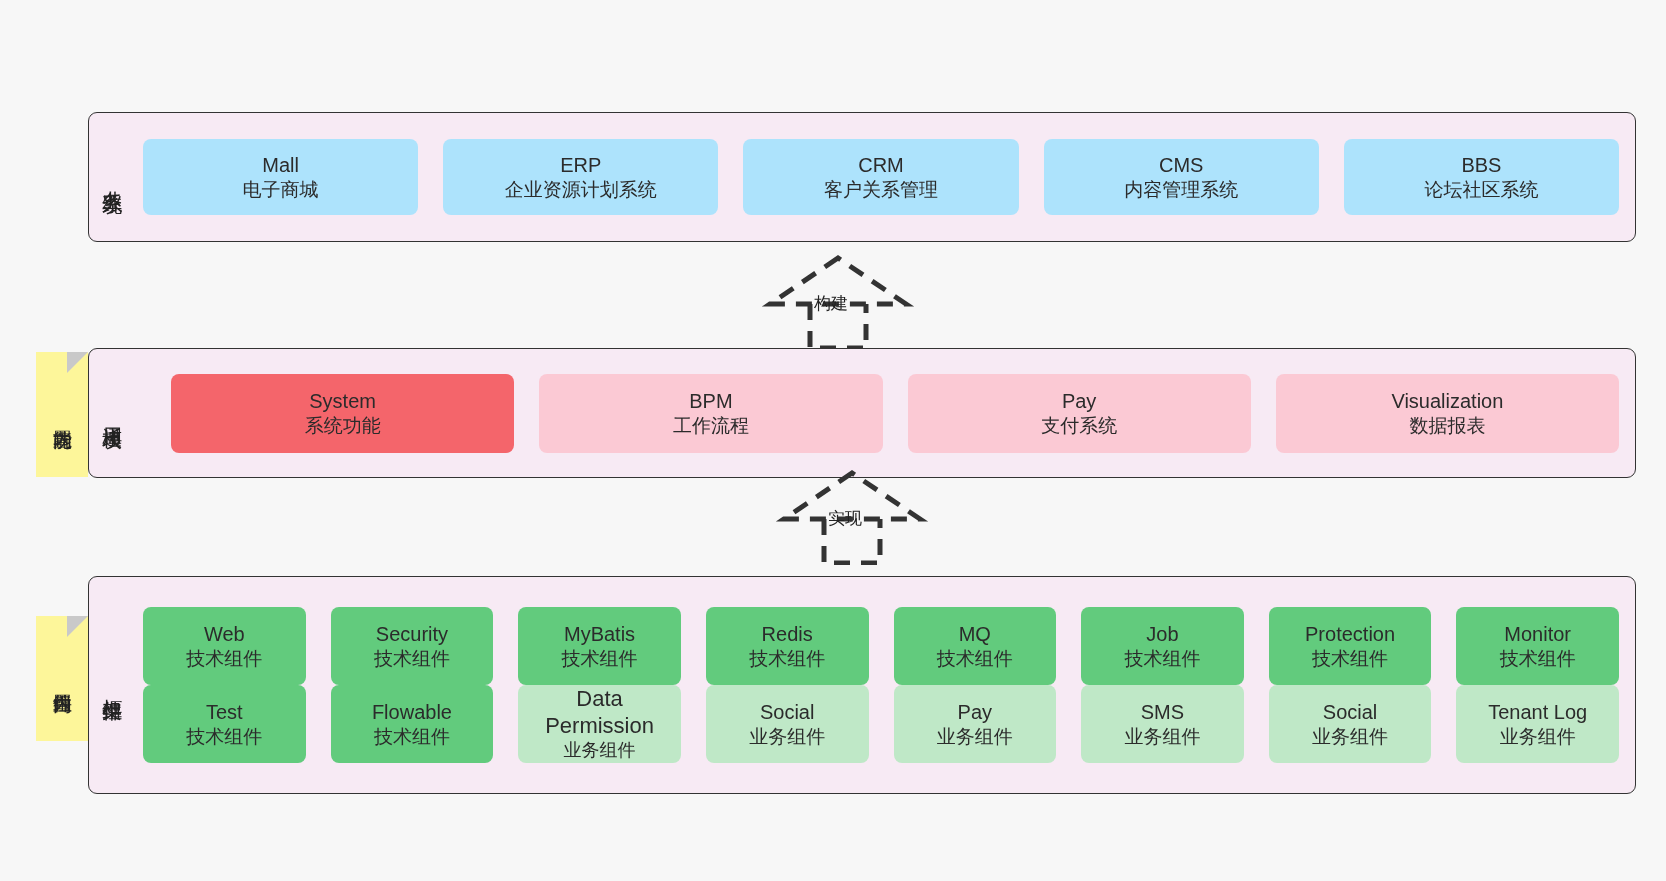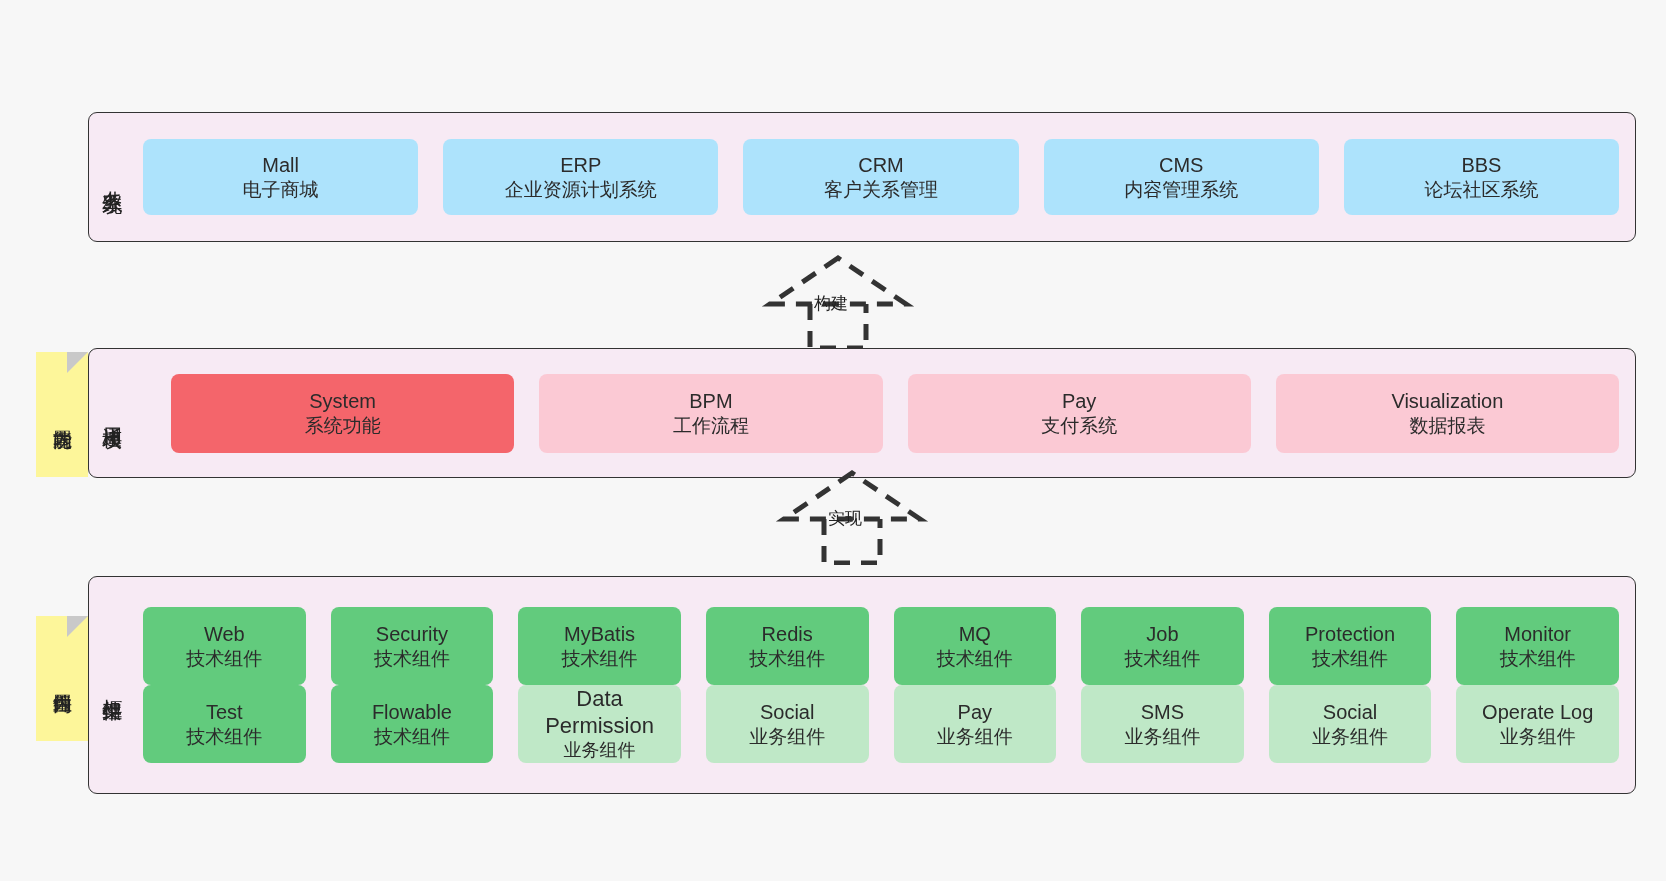--- a/index.html
+++ b/index.html
@@ -282,21 +282,21 @@
         </div>
         <div class="node c-lightgreen">
           <div class="en">SMS</div>
           <div class="cn">业务组件</div>
         </div>
         <div class="node c-lightgreen">
           <div class="en">Social</div>
           <div class="cn">业务组件</div>
         </div>
         <div class="node c-lightgreen">
-          <div class="en">Operate Log</div>
+          <div class="en">Tenant Log</div>
           <div class="cn">业务组件</div>
         </div>
       </div>
 
     </div>
   </div>
 
 </div>
 
 </body></html>

